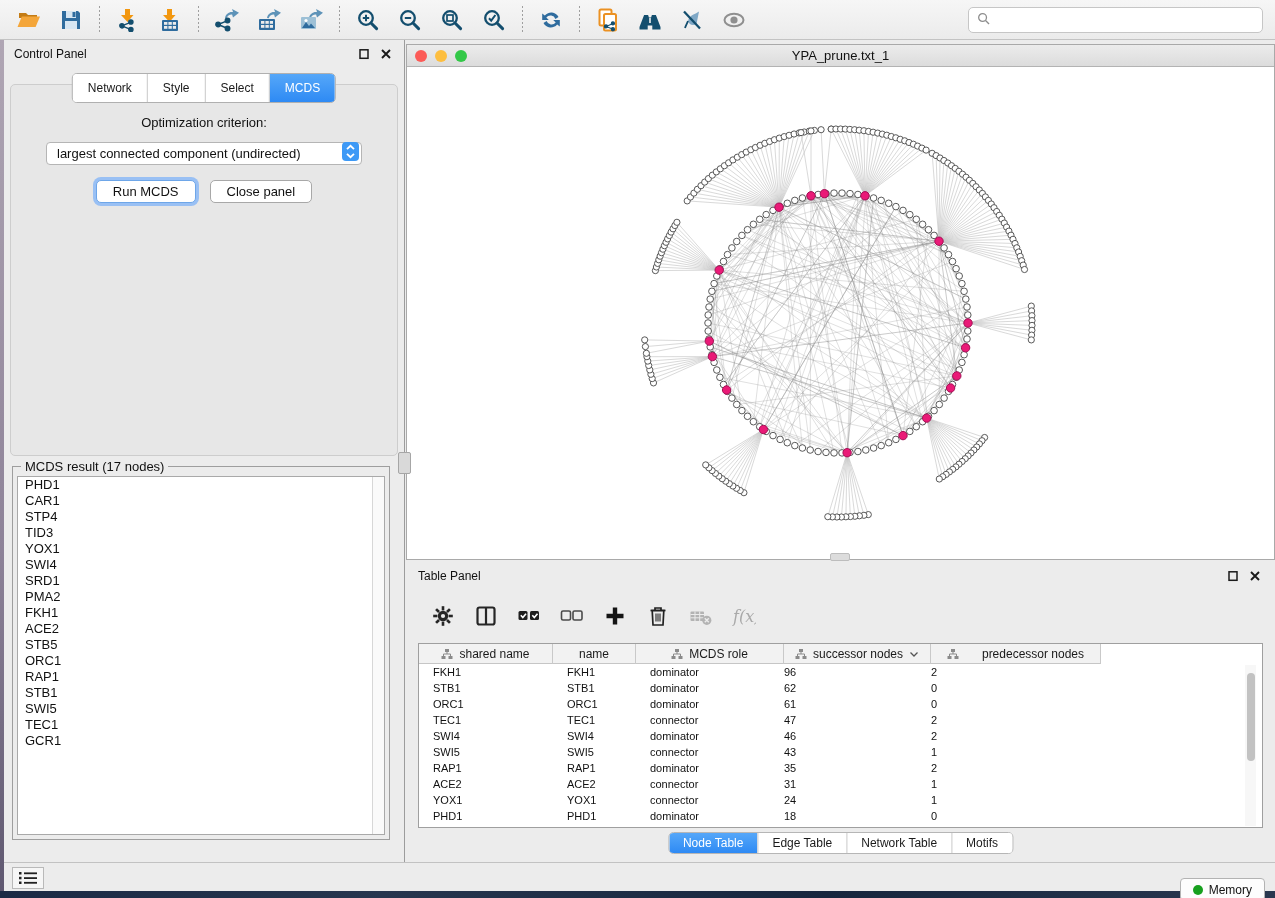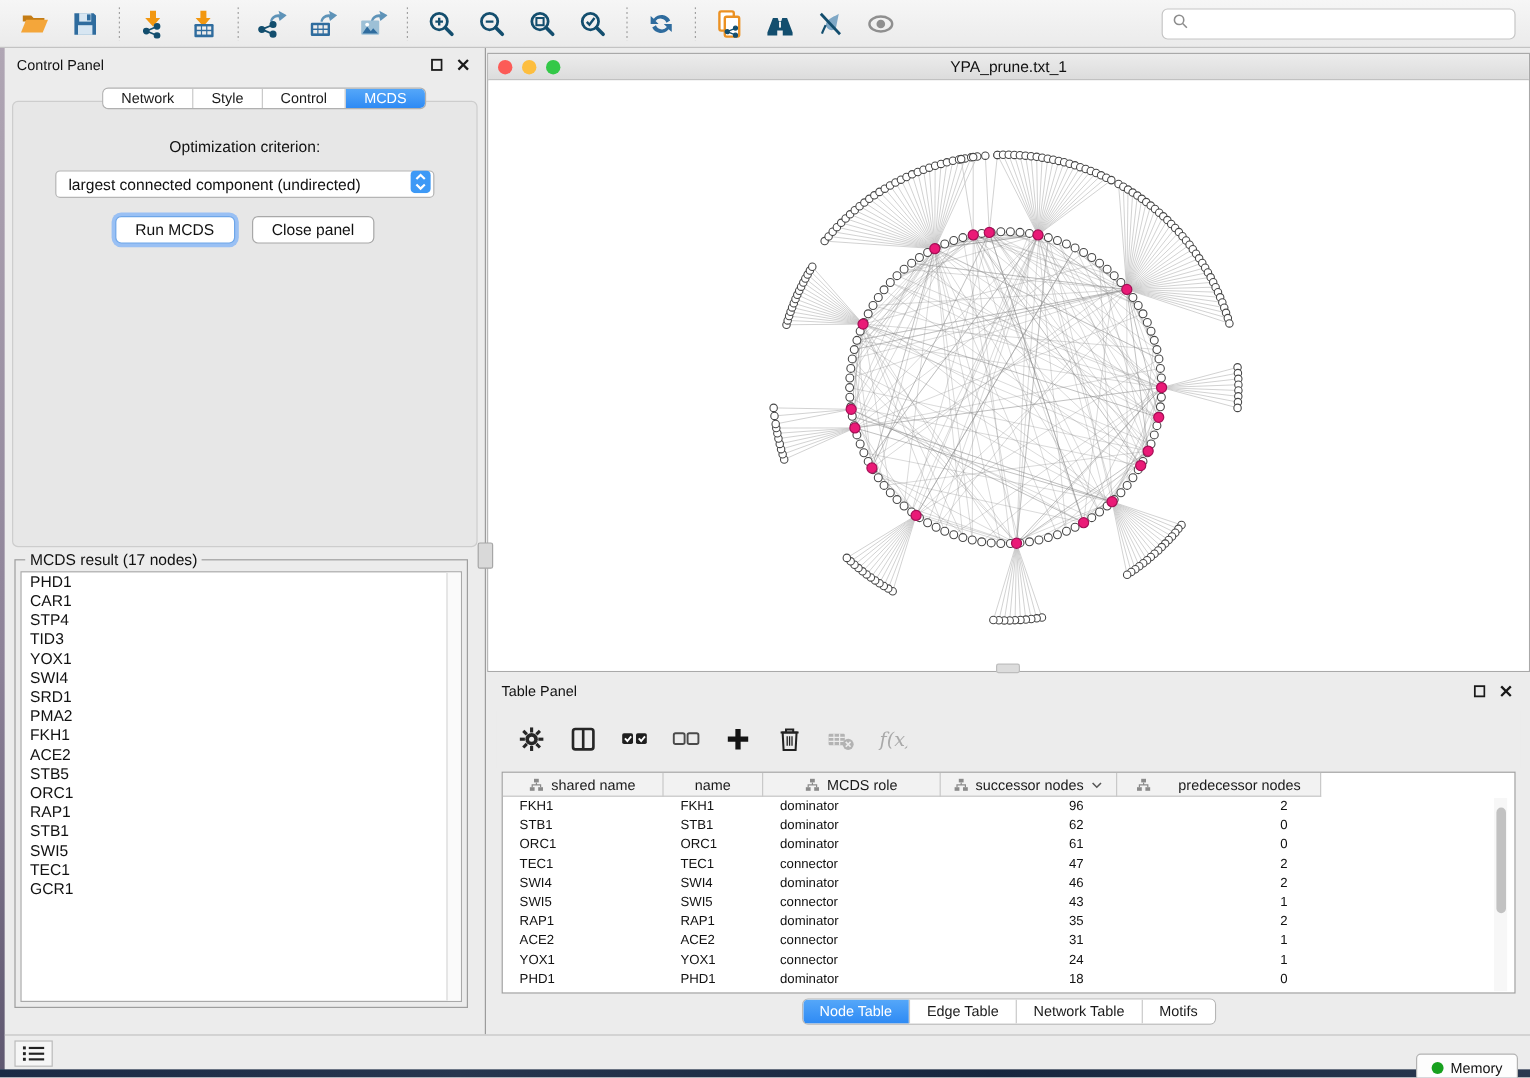--- a/index.html
+++ b/index.html
@@ -26,21 +26,21 @@
   .search-wrap input { border:none; outline:none; flex:1; font-size:12px; background:transparent; }
 
   
   .control-panel { position:absolute; left:4px; top:40px; width:401px; height:822px;
     background:#ececec; border-right:1px solid #9c9c9c; }
   .panel-titlebar { height:28px; display:flex; align-items:center; padding:0 10px; }
   .panel-title { font-size:12px; color:#111; flex:1; }
   .wicon { width:16px; height:16px; display:flex; align-items:center; justify-content:center; margin-left:6px; }
   .cp-tabs { position:absolute; top:33px; left:50%; transform:translateX(-50%);
     display:flex; border:1px solid #b0b0b0; border-radius:5px; overflow:hidden;
-    background:#fff; height:18px; z-index:3; box-shadow:0 0 0 1px rgba(255,255,255,.4) inset;margin-left:16px; }
+    background:#fff; height:30px; z-index:3; box-shadow:0 0 0 1px rgba(255,255,255,.4) inset; }
   .cp-tab { font-size:12px; color:#1a1a1a; padding:0 15px; display:flex; align-items:center;
     border-left:1px solid #c9c9c9; background:#fff; cursor:default; }
   .cp-tab:first-child { border-left:none; }
   .cp-tab.active { background:linear-gradient(#55a7f9,#2e8af4); color:#fff; }
   .cp-content { position:absolute; left:6px; top:44px; width:388px; height:372px;
     background:#e7e7e7; border:1px solid #cdcdcd; border-radius:5px; }
   .opt-label { text-align:center; margin-top:30px; font-size:13px; color:#111; }
   .dropdown { margin:12px auto 0; width:316px; height:23px; background:#fff;
     border:1px solid #b5b5b5; border-radius:4px; display:flex; align-items:center;
     padding:0 2px 0 10px; }
@@ -86,21 +86,21 @@
   .tp-toolbar { position:absolute; left:8px; top:30px; right:8px; height:48px;
     background:#ececec; display:flex; align-items:center; padding-left:16px; gap:17px; }
   .tp-icon { width:26px; height:26px; display:flex; align-items:center; justify-content:center; }
   .table-box { position:absolute; left:12px; top:81px; width:845px; height:185px;
     background:#fff; border:1px solid #9f9f9f; overflow:hidden; }
   .thead { display:flex; height:20px; border-bottom:1px solid #c6c6c6; background:#f2f2f2; width:682px; }
   .th { display:flex; align-items:center; justify-content:center; gap:6px; font-size:12px;
     color:#1a1a1a; border-right:1px solid #c9c9c9; height:20px; }
   .trow { display:flex; height:16px; align-items:center; }
   .td { font-size:11px; color:#111; white-space:nowrap; overflow:hidden; }
-  .td.num { text-align:right; }
+  .td.num { }
   .tbl-scroll { position:absolute; right:6px; top:21px; bottom:1px; width:11px; background:#f7f7f7; }
   .tbl-thumb { position:absolute; left:1.5px; width:8px; top:8px; height:88px; background:#c2c2c2; border-radius:4px; }
 
   .bottom-tabs { position:absolute; left:50%; transform:translateX(-50%); top:270px;
     display:flex; border:1px solid #b6b6b6; border-radius:5px; overflow:hidden; background:#fff; height:22px; }
   .b-tab { font-size:12px; color:#1a1a1a; padding:0 14px; display:flex; align-items:center;
     border-left:1px solid #c9c9c9; background:#fff; }
   .b-tab:first-child { border-left:none; }
   .b-tab.active { background:linear-gradient(#55a7f9,#2e8af4); color:#fff; }
 
@@ -286,21 +286,21 @@
       </span>
     <span class="wicon" id="cp-close">
         <svg width="10" height="10" viewBox="0 0 10 10">
           <path d="M1 1l8 8M9 1 1 9" stroke="#1a1a1a" stroke-width="1.9"></path>
         </svg>
       </span>
   </div>
   <div class="cp-tabs" id="cp-tabs">
       <div class="cp-tab">Network</div>
       <div class="cp-tab">Style</div>
-      <div class="cp-tab">Control</div>
+      <div class="cp-tab">Select</div>
       <div class="cp-tab active">MCDS</div>
     </div>
   <div class="cp-content">
     <div class="opt-label">Optimization criterion:</div>
     <div class="dropdown">
       <span class="dd-value">largest connected component (undirected)</span>
       <span id="dd-step"><svg width="17" height="19" viewBox="0 0 17 19">
             <rect width="17" height="19" rx="4" fill="#3d99f6"></rect>
             <path d="M5 7.2 8.5 3.8 12 7.2" stroke="#fff" stroke-width="1.8" fill="none"></path>
             <path d="M5 11.8 8.5 15.2 12 11.8" stroke="#fff" stroke-width="1.8" fill="none"></path>

